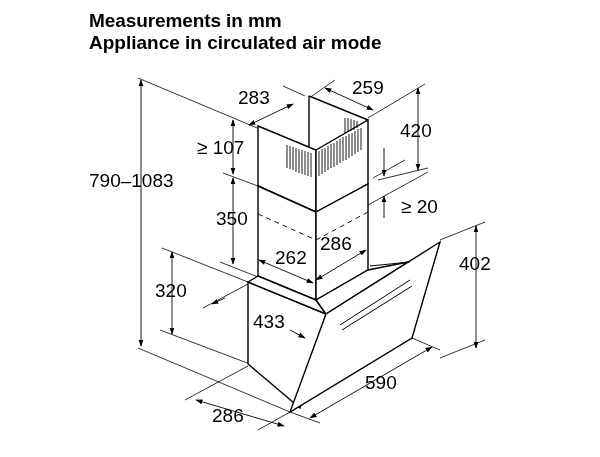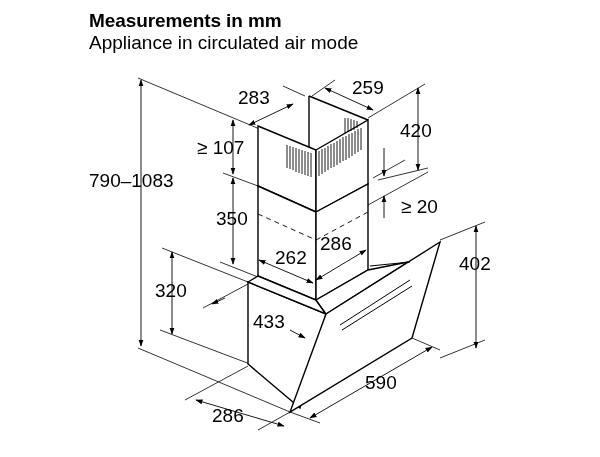--- a/index.html
+++ b/index.html
@@ -1,19 +1,19 @@
 <!DOCTYPE html>
 <html><head>
   <meta charset="utf-8">
   <style>
     html, body { margin: 0; padding: 0; background: #ffffff; }
     body { width: 600px; height: 457px; position: relative; overflow: hidden; font-family: "Liberation Sans", sans-serif; color: #000; }
     .title-block { position: absolute; left: 89px; top: 10px; }
     .subtitle { font-size: 19px; line-height: 22px; font-weight: bold; letter-spacing: -0.1px; }
-    .title { font-size: 19px; line-height: 22px; font-weight: normal; }
+    .title { font-size: 19px; line-height: 22px; font-weight: bold; }
     svg { position: absolute; left: 0; top: 0; }
     .dim { font-family: "Liberation Sans", sans-serif; font-size: 19px; fill: #000; }
   </style>
 </head>
 <body>
 
 <div class="title-block">
   <div class="subtitle">Measurements in mm</div>
   <div class="title">Appliance in circulated air mode</div>
 </div>

